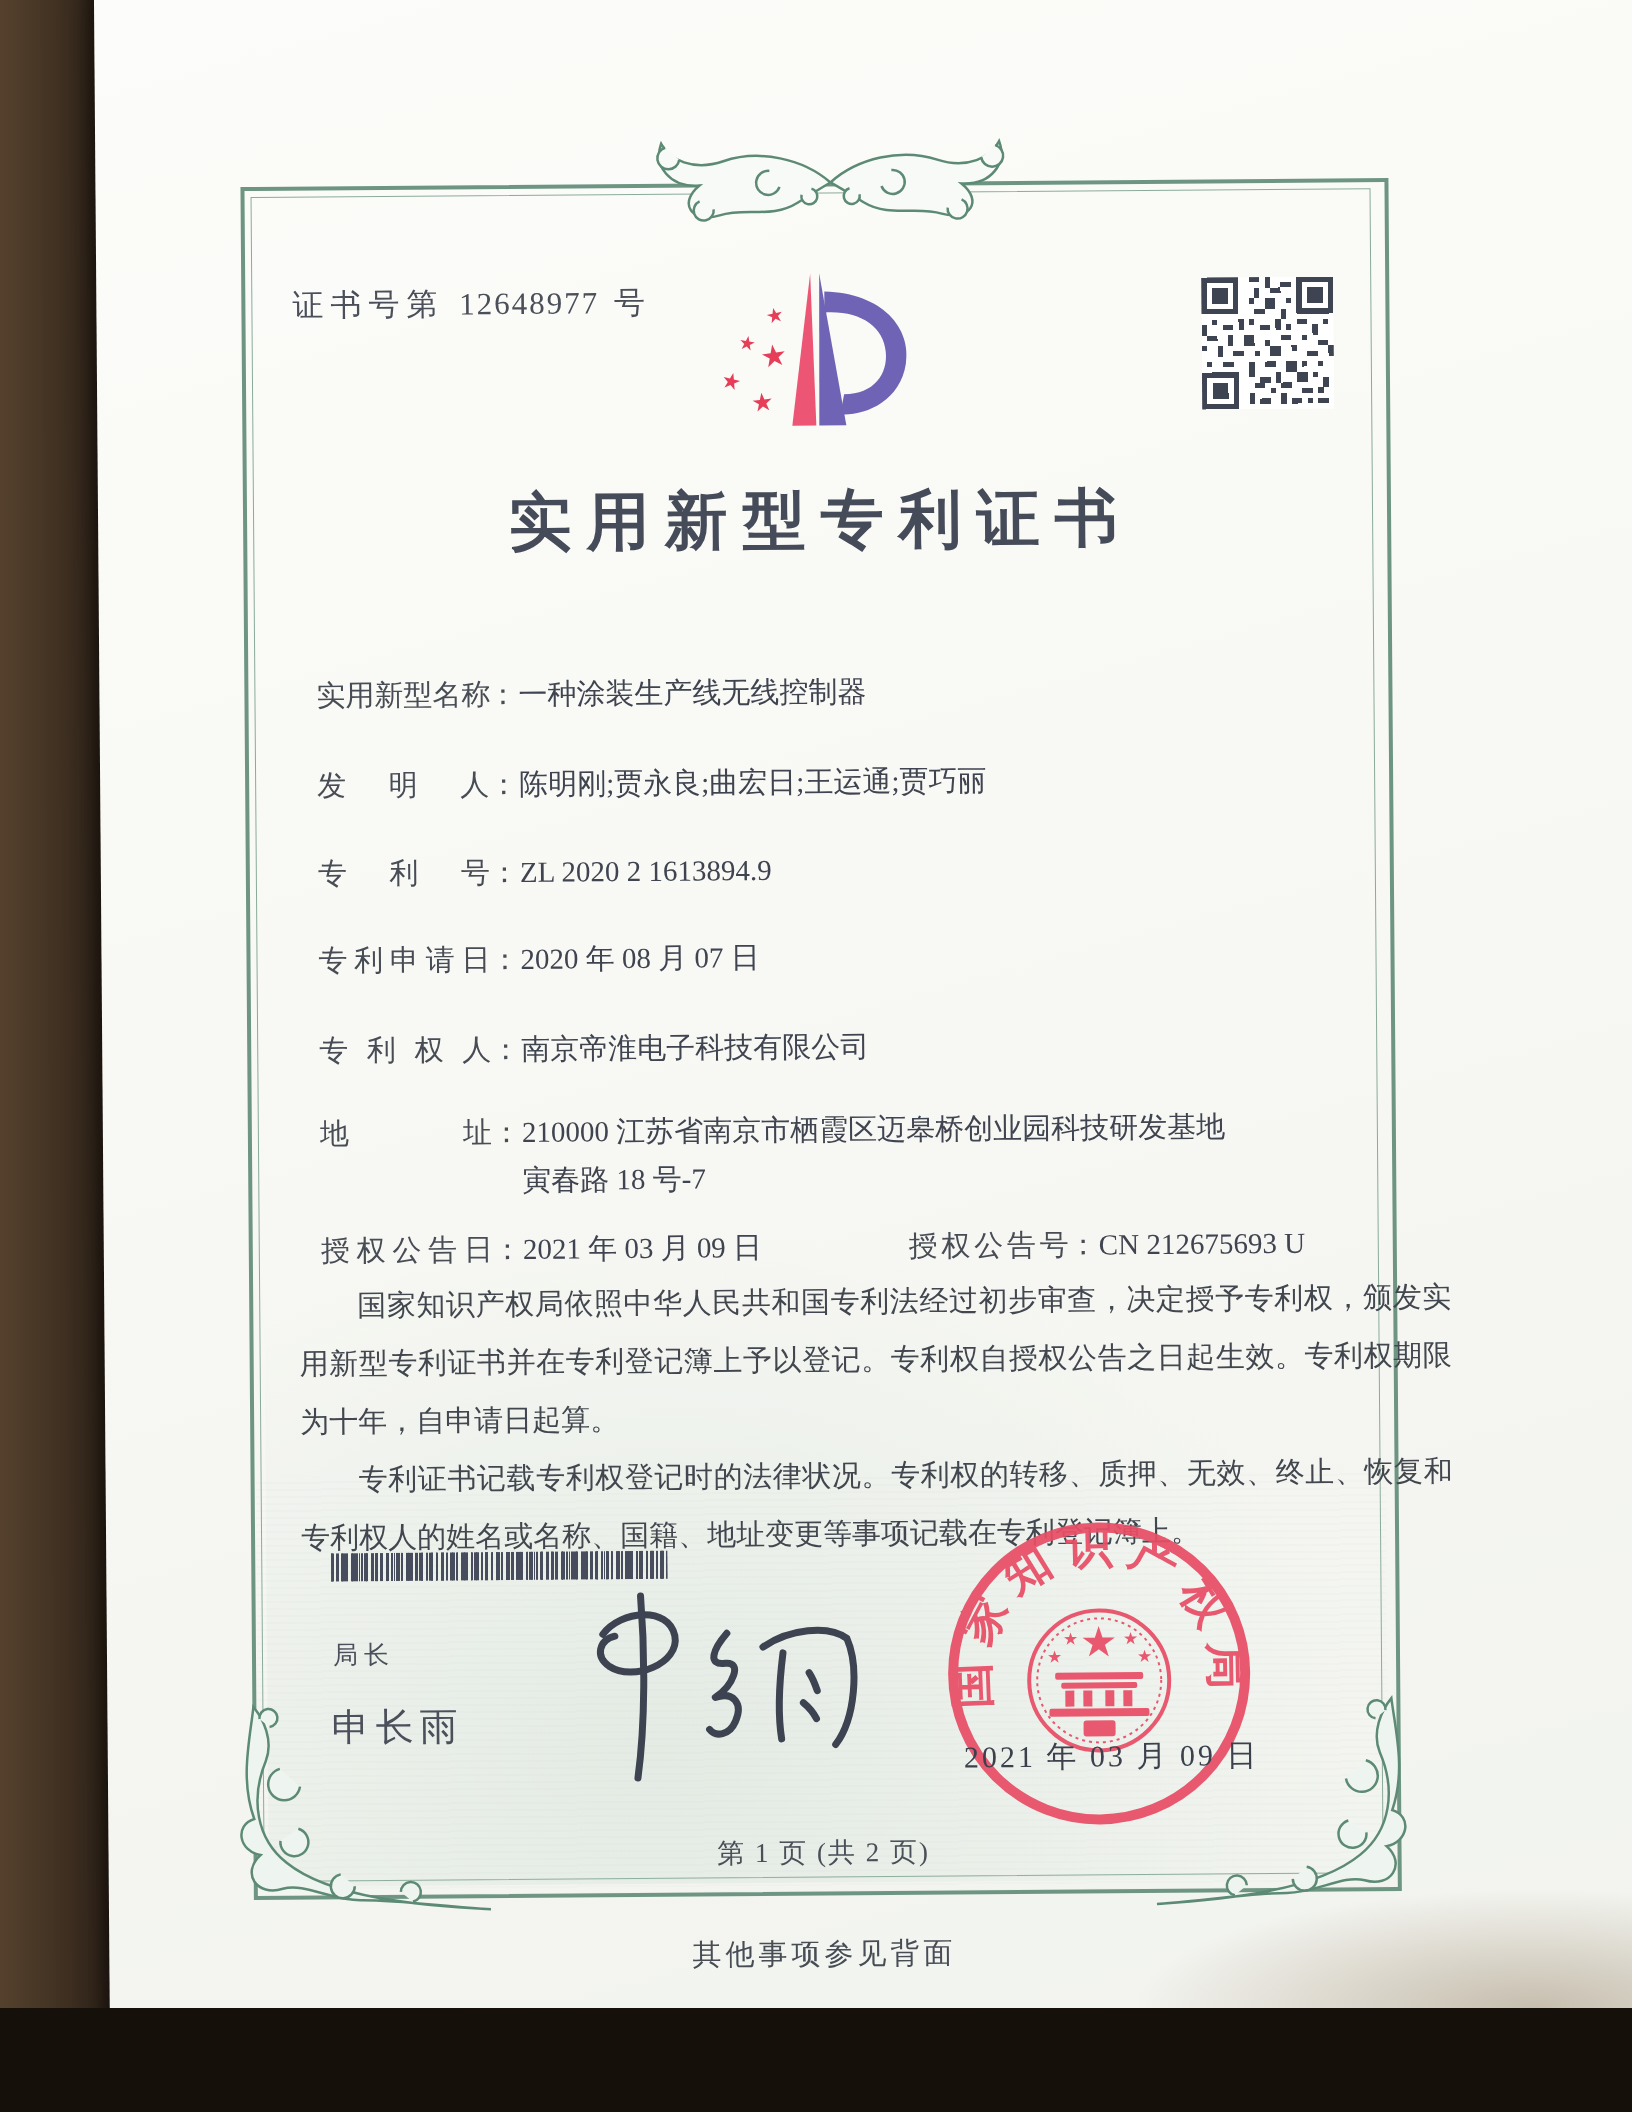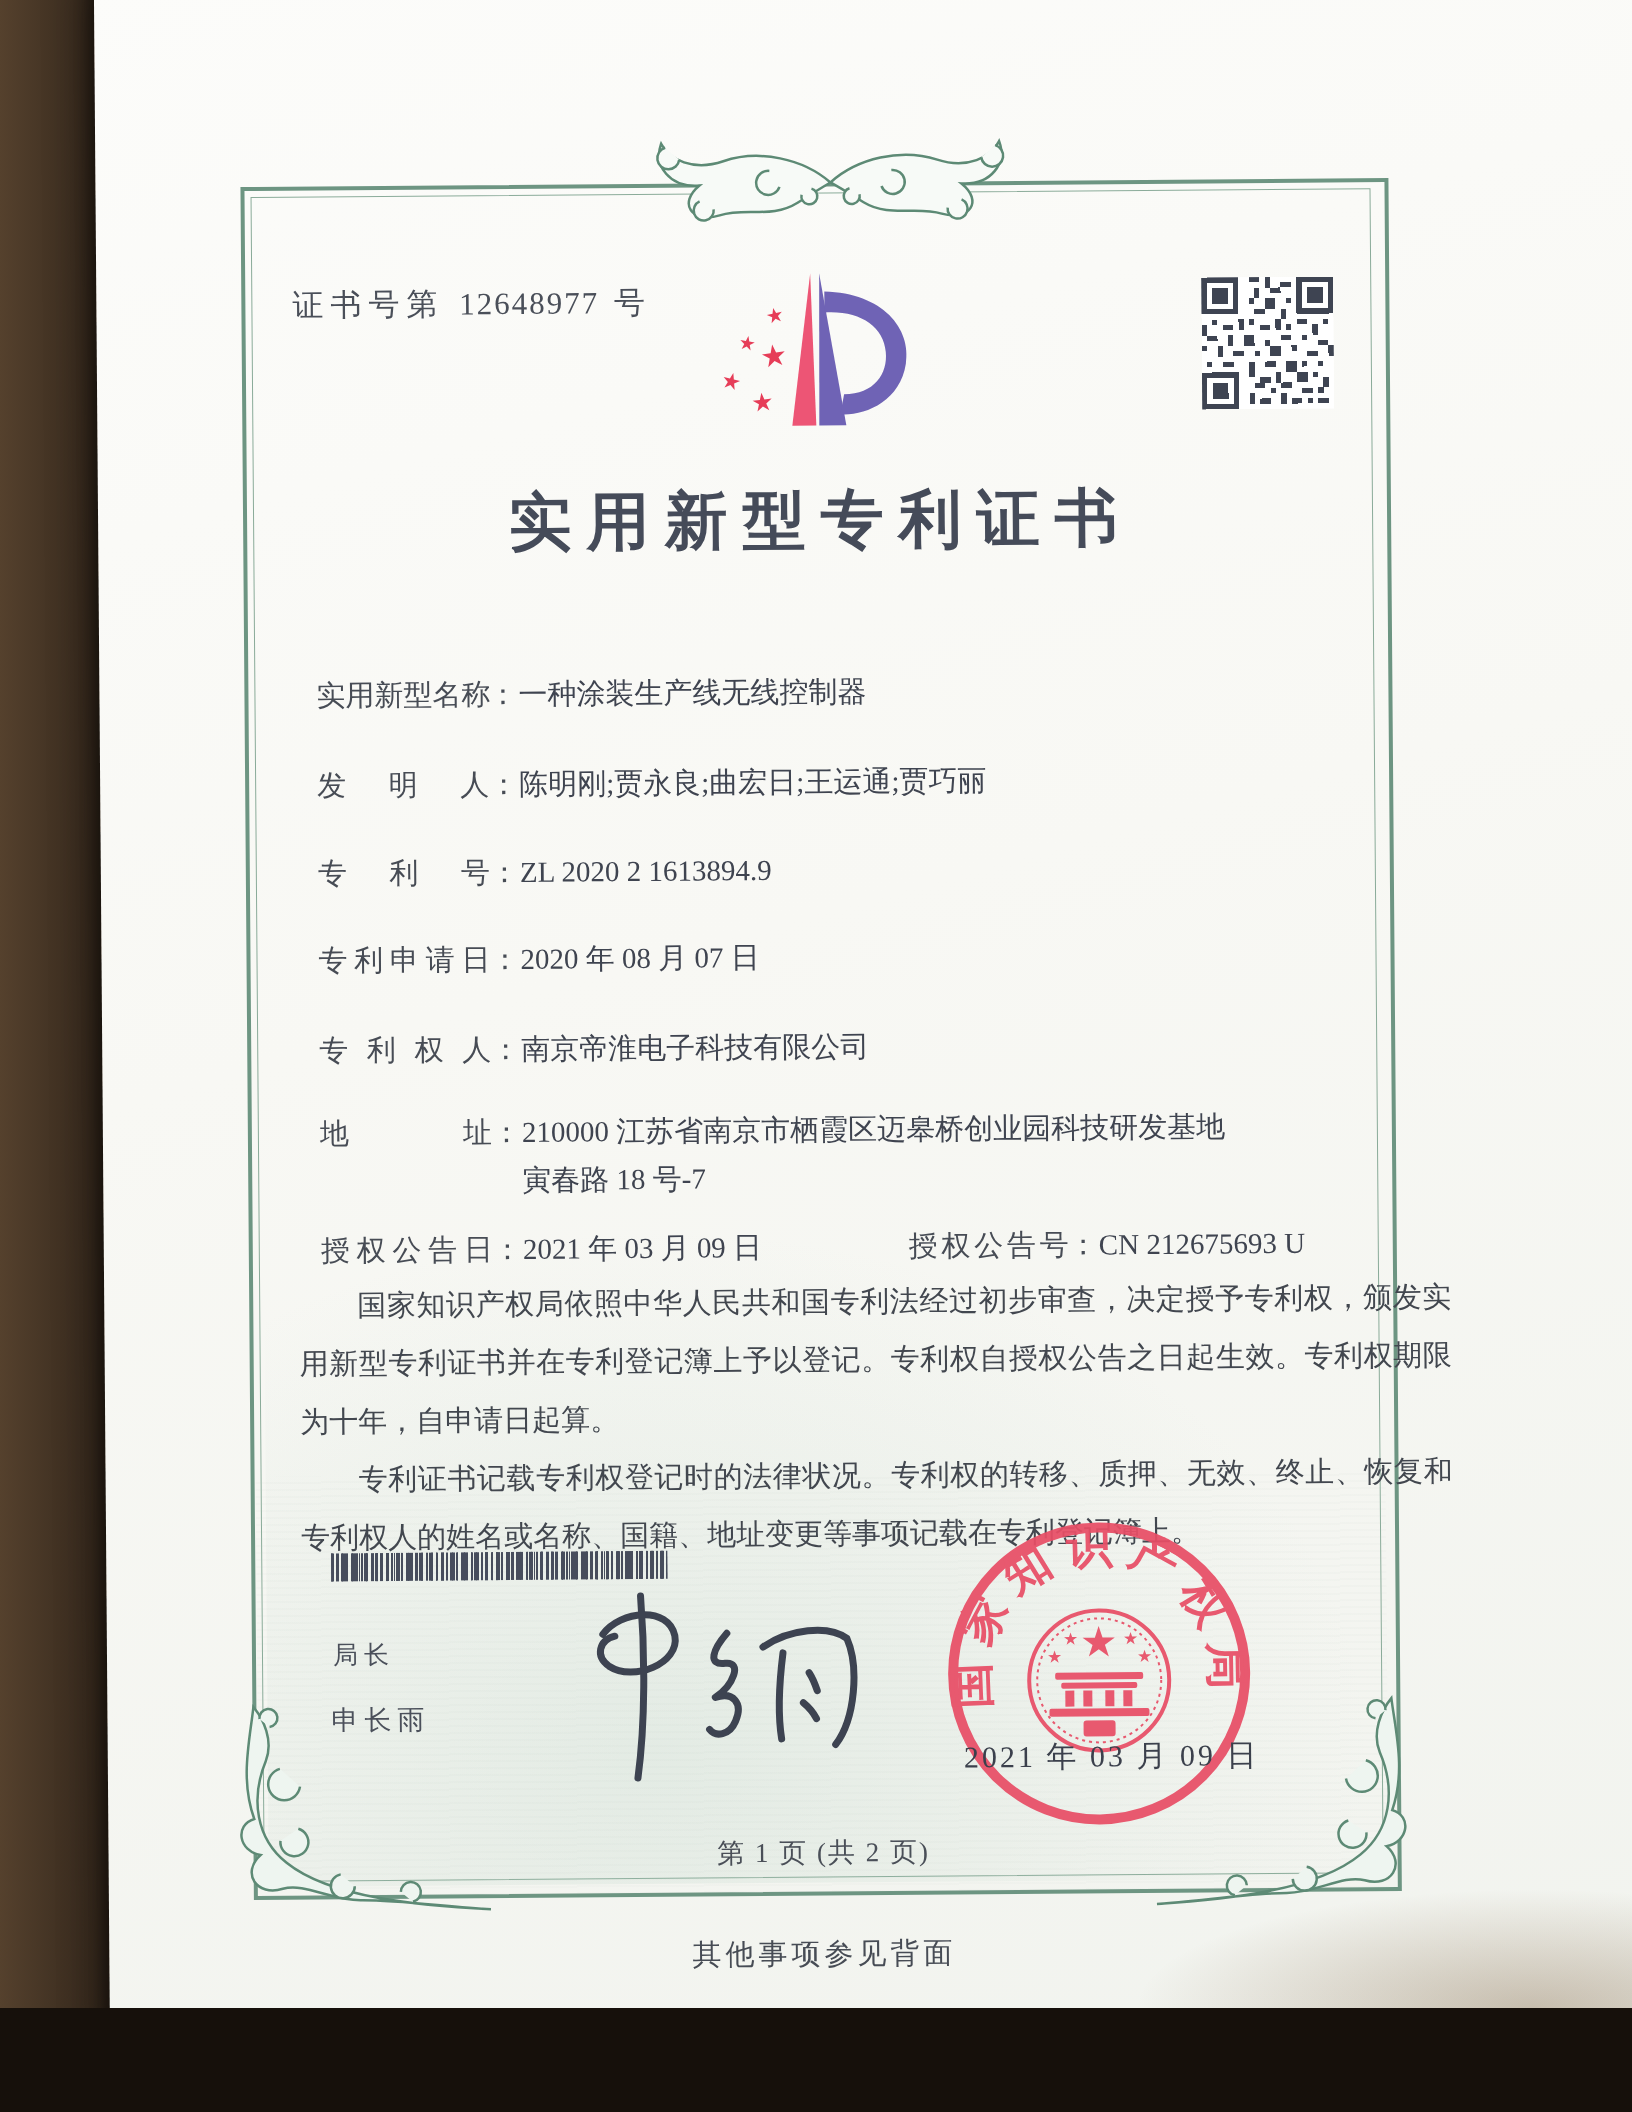--- a/index.html
+++ b/index.html
@@ -43,21 +43,21 @@
          text-align:justify;}
   .paras p{margin:0;text-indent:2em;}
 
   .barcode{left:225px;top:1577px;width:336px;height:28px;
         background:
           repeating-linear-gradient(90deg,#474d5c 0 2px,transparent 2px 5px),
           repeating-linear-gradient(90deg,#474d5c 0 3px,transparent 3px 11px),
           repeating-linear-gradient(90deg,#474d5c 0 1px,transparent 1px 7px);}
 
   .director-title{left:226px;top:1662px;font-size:25px;color:#4b505b;letter-spacing:6px;}
-  .director-name{left:224px;top:1726px;font-size:27px;color:#4b505b;letter-spacing:6px;}
+  .director-name{left:224px;top:1726px;font-size:38px;color:#4b505b;letter-spacing:6px;}
   .signature{left:430px;top:1608px;width:330px;height:215px;}
 
   .seal{left:830px;top:1540px;width:330px;height:330px;opacity:.93;}
   .seal-date{left:856px;top:1766px;font-size:30px;color:#3b404c;letter-spacing:3px;white-space:nowrap;}
 
   .footer-page{left:145px;top:1862px;width:1140px;text-align:center;font-size:27px;color:#4a4f58;letter-spacing:2px;}
   .back-note{left:145px;top:1962px;width:1140px;text-align:center;font-size:29px;color:#474c55;letter-spacing:4px;}
 
   .orn{pointer-events:none;}
 </style>

